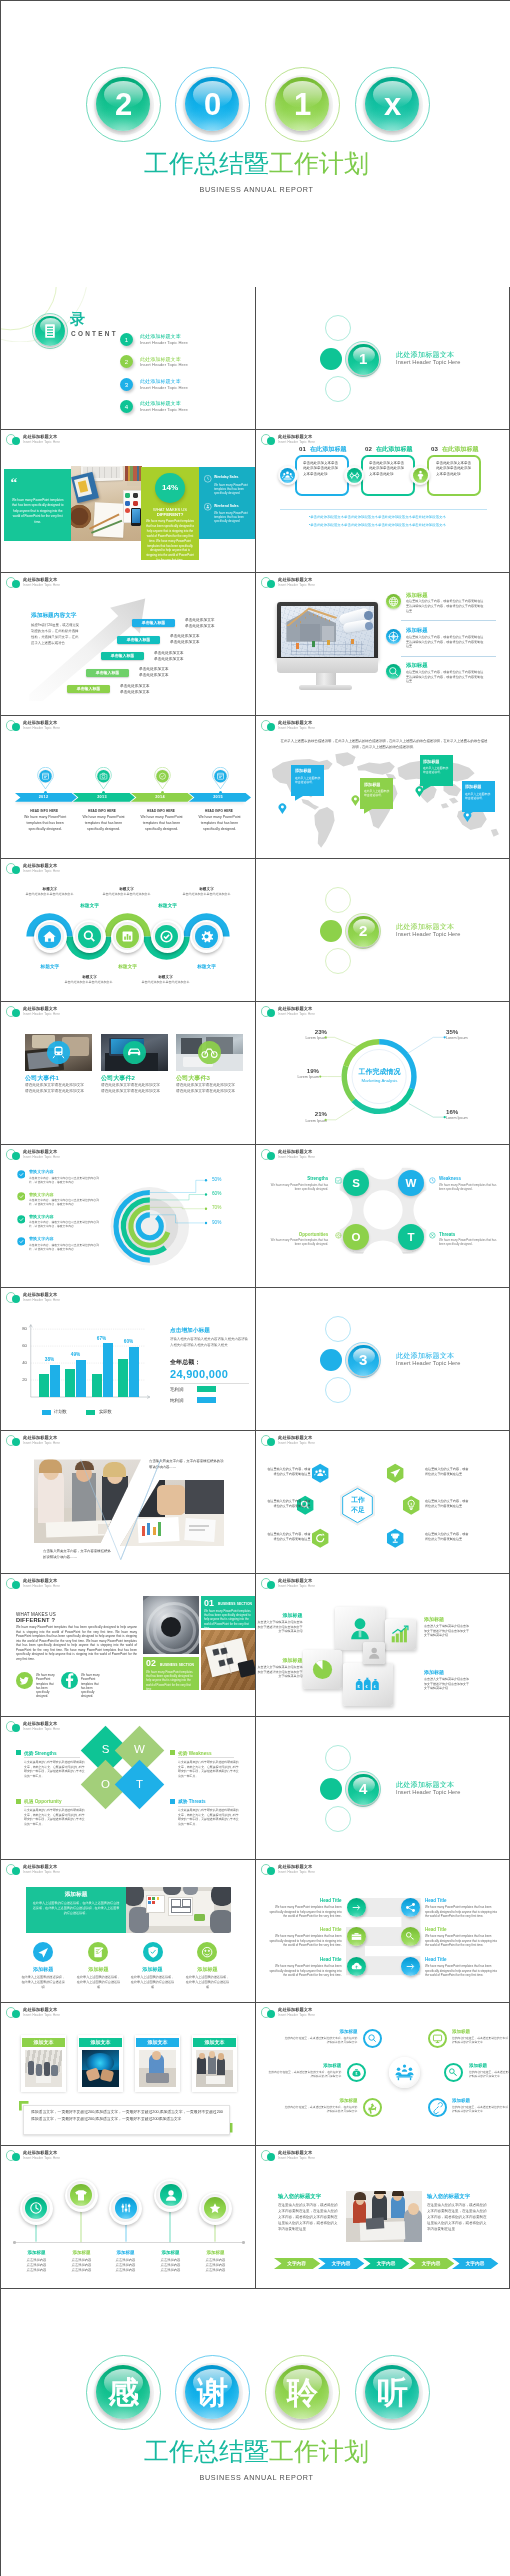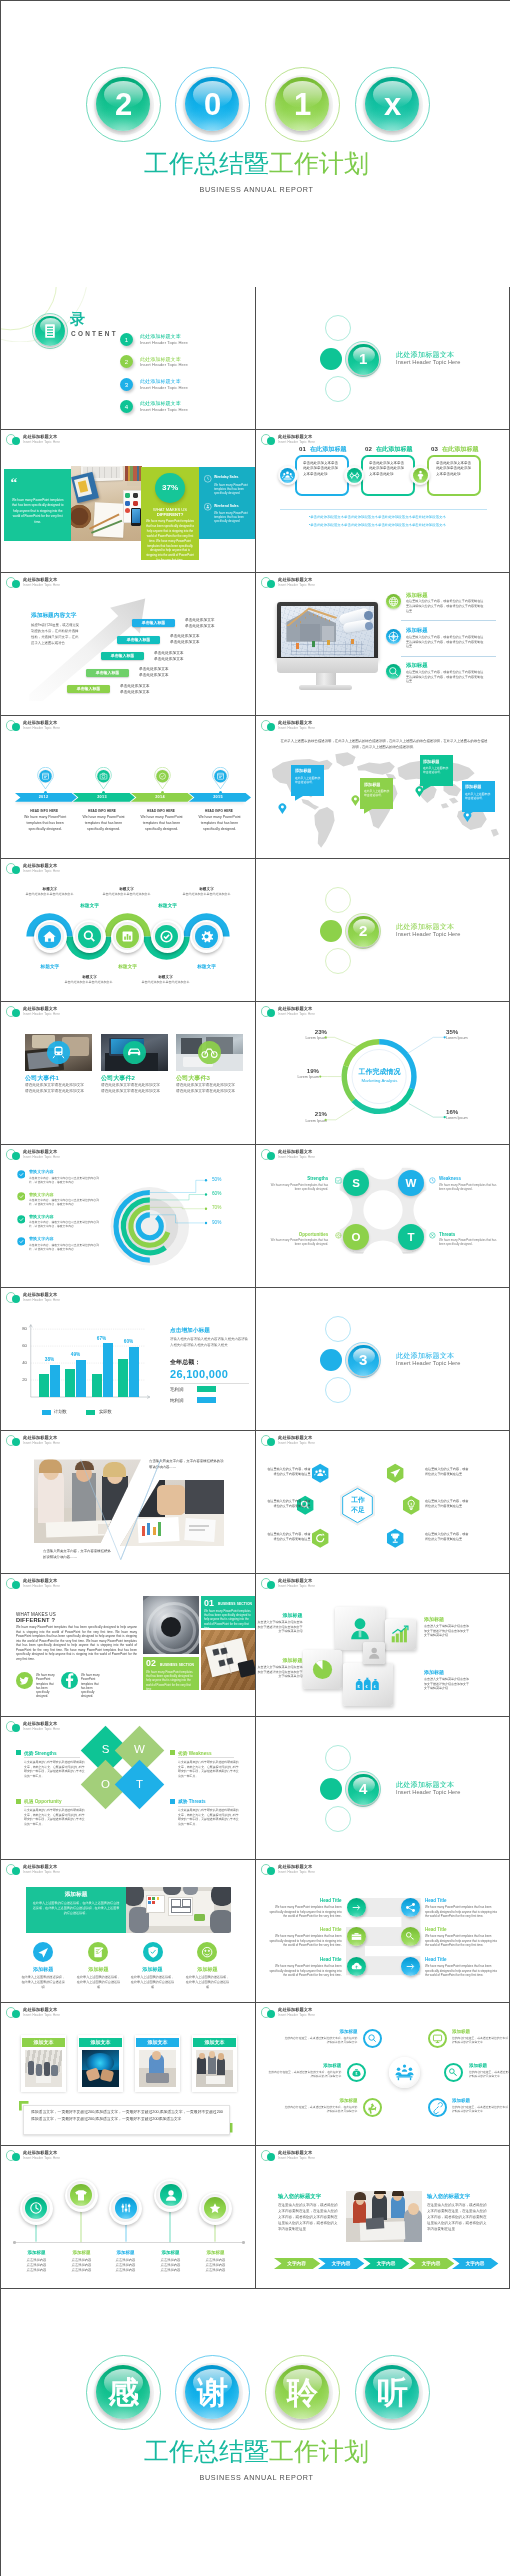--- a/index.html
+++ b/index.html
@@ -151,21 +151,21 @@
           <div style="position:absolute;left:62px;top:35px;width:5.4px;height:5.4px;border-radius:1.4px;background:#c8352c"></div>
           <div style="position:absolute;left:54px;top:42px;width:5.4px;height:5.4px;border-radius:50%;background:#e04a3c"></div>
           <div style="position:absolute;left:60px;top:42px;width:9.5px;height:17.6px;background:#1c1c1c;border-radius:1.4px"></div>
           <div style="position:absolute;left:61px;top:43px;width:7.5px;height:13.5px;background:linear-gradient(150deg,#54b0e8,#1d6fae)"></div>
         </div>
         <div class="ab" style="left:2.7px;top:39px;width:67px;height:72px;background:#16c698"></div>
         <div class="ab" style="left:9.5px;top:50px;font-size:13.5px;color:#fff;font-weight:bold;line-height:6.8px;font-family:'Liberation Serif',serif">“</div>
         <div class="ab cen" style="left:10.2px;top:68px;width:53px;font-size:3.1px;color:#fff;line-height:5.4px">We have many PowerPoint templates that has been specifically designed to help anyone that is stepping into the world of PowerPoint for the very first time.</div>
         <div class="ab" style="left:140px;top:37px;width:58px;height:93px;background:#a9cf2b"></div>
         <div class="ab" style="left:154px;top:43px;width:30px;height:30px;border-radius:50%;background:#16c698;box-shadow:0.7px 2px 3.4px rgba(0,0,0,.18)"></div>
-        <div class="ab cen" style="left:154px;top:43px;width:30px;height:30px;line-height:30px;color:#fff;font-size:8.1px;font-weight:bold">37%</div>
+        <div class="ab cen" style="left:154px;top:43px;width:30px;height:30px;line-height:30px;color:#fff;font-size:8.1px;font-weight:bold">14%</div>
         <div class="ab cen" style="left:140px;top:77px;width:58px;font-size:4.1px;color:#fff">WHAT MAKES US</div>
         <div class="ab cen" style="left:140px;top:82px;width:58px;font-size:4.3px;color:#fff;font-weight:bold">DIFFERENT?</div>
         <div class="ab cen" style="left:144px;top:89px;width:50px;font-size:2.9px;color:#fff;line-height:4.9px">We have many PowerPoint templates that has been specifically designed to help anyone that is stepping into the world of PowerPoint for the very first time. We have many PowerPoint templates that has been specifically designed to help anyone that is stepping into the world of PowerPoint for the very first time.</div>
         <div class="ab" style="left:198px;top:37px;width:58px;height:72px;background:#17aec4"></div>
         <svg class="ab" width="7.5" height="7.5" style="left:203px;top:45px" viewBox="0 0 11 11">
           <circle cx="5.5" cy="5.5" r="5" fill="none" stroke="#cfeaf2" stroke-width=".9"></circle>
           <path d="M5.5 2.6v3l1.8 1.1" stroke="#cfeaf2" stroke-width=".9" fill="none"></path>
         </svg>
         <div class="ab" style="left:213px;top:45px;font-size:3.4px;color:#fff;font-weight:bold">Weekday Sales</div>
         <div class="ab" style="left:213px;top:53px;width:38px;font-size:2.8px;color:#e6f7fb;line-height:4.2px">We have many PowerPoint templates that has been specifically designed</div>
@@ -879,21 +879,21 @@
         <div class="ab" style="left:117px;top:71px;width:9.5px;height:38px;background:#0ec495"></div>
         <div class="ab" style="left:128px;top:59px;width:9.5px;height:50px;background:#1eb0e8"></div>
         <div class="ab cen" style="left:120px;top:51px;width:15px;font-size:4.7px;font-weight:bold;color:#1eb0e8">60%</div>
         <div class="ab" style="left:41px;top:122px;width:8.8px;height:4.7px;background:#1eb0e8"></div>
         <div class="ab" style="left:53px;top:121px;font-size:4.3px;color:#444">计划数</div>
         <div class="ab" style="left:85px;top:122px;width:8.8px;height:4.7px;background:#0ec495"></div>
         <div class="ab" style="left:98px;top:121px;font-size:4.3px;color:#444">实际数</div>
         <div class="ab" style="left:169px;top:39px;font-size:5.7px;font-weight:bold;color:#1eb0e8">点击增加小标题</div>
         <div class="ab" style="left:169px;top:49px;width:79px;font-size:3.4px;color:#666;line-height:5.7px">请输入相关内容请输入相关内容请输入相关内容请输入相关内容请输入相关内容请输入相关</div>
         <div class="ab" style="left:169px;top:70px;font-size:6.1px;font-weight:bold;color:#333">全年总额：</div>
-        <div class="ab" style="left:169px;top:80px;font-size:11px;font-weight:bold;color:#1eb0e8;letter-spacing:0.3px">26,100,000</div>
+        <div class="ab" style="left:169px;top:80px;font-size:11px;font-weight:bold;color:#1eb0e8;letter-spacing:0.3px">24,900,000</div>
         <div class="ab" style="left:169px;top:99px;font-size:4.5px;color:#333">毛利润</div>
         <div class="ab" style="left:196px;top:98px;width:19px;height:6.1px;background:#0ec495"></div>
         <div class="ab" style="left:169px;top:110px;font-size:4.5px;color:#333">纯利润</div>
         <div class="ab" style="left:196px;top:109px;width:19px;height:6.1px;background:#1eb0e8"></div>
         <div class="ab" style="left:169px;top:95px;width:79px;height:0.7px;background:#ddd"></div>
       </div>
       <div class="s">
         <div class="ab" style="left:69px;top:28px;width:26.4px;height:26.4px;border:0.7px solid #1eb0e855;border-radius:50%;box-sizing:border-box"></div>
         <div class="ab" style="left:69px;top:89px;width:26.4px;height:26.4px;border:0.7px solid #1eb0e855;border-radius:50%;box-sizing:border-box"></div>
         <div class="ab" style="left:64px;top:61px;width:22px;height:22px;border-radius:50%;background:#1eb0e8"></div>

